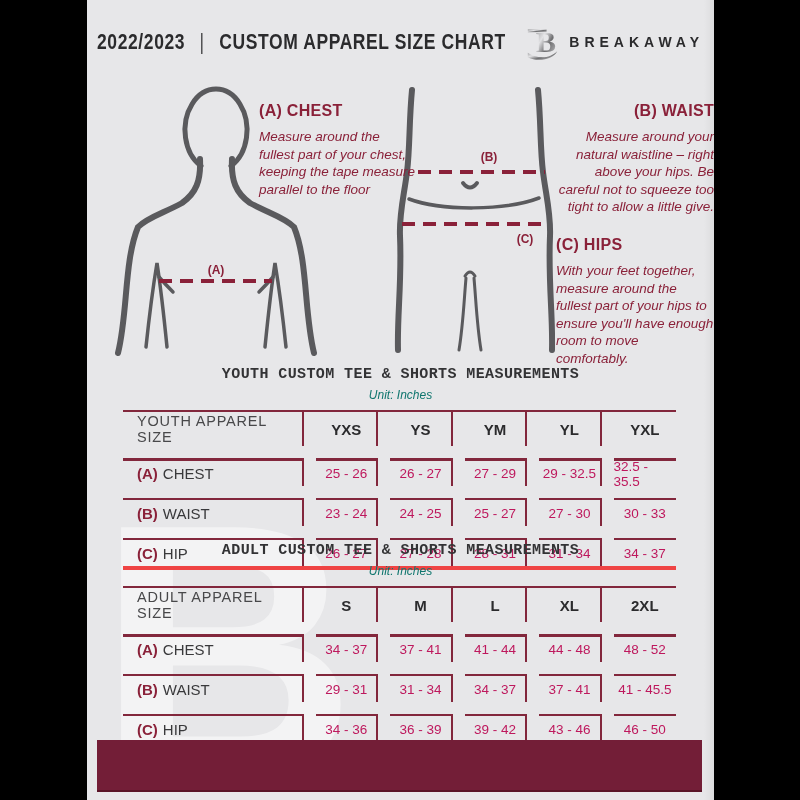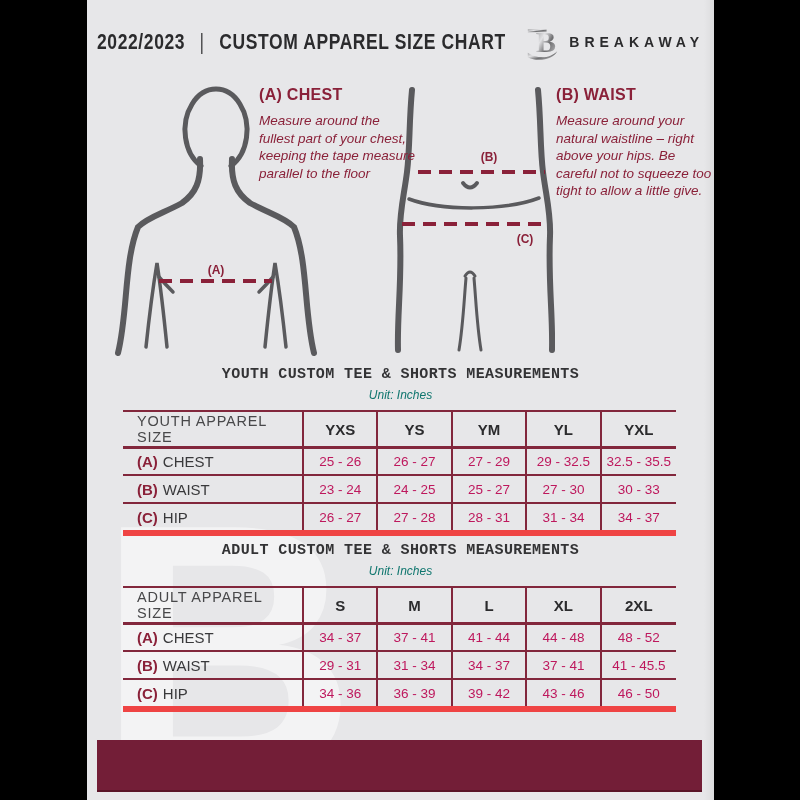--- a/index.html
+++ b/index.html
@@ -19,36 +19,36 @@
   .doc-title{display:inline-block;transform:scaleY(1.22);transform-origin:center;
          font-weight:bold;font-size:17.5px;letter-spacing:.6px;color:#2b2b2d;white-space:nowrap;}
   .doc-title .sep{margin:0 9px;font-weight:400;color:#4a4a4c;}
   .brand{display:flex;align-items:center;gap:9px;}
   .brand-name{font-weight:bold;font-size:14px;letter-spacing:5px;color:#2b2b2d;}
 
   
   .fig{position:absolute;z-index:1;}
   .fig-upper{left:21px;top:80px;}
   .fig-lower{left:306px;top:86px;}
-  .guide-text{position:absolute;width:158px;z-index:1;color:#8a2139;}
+  .guide-text{position:absolute;width:158px;z-index:1;color:#8a2139;margin-top:16px;}
   .guide-text h3{margin:0 0 8px 0;font-size:16px;font-weight:bold;letter-spacing:.3px;}
   .guide-text p{margin:0;font-size:13.5px;font-style:italic;line-height:17.5px;font-weight:400;}
   .gt-chest{left:172px;top:86px;}
-  .gt-waist{left:469px;top:86px;}
+  .gt-waist{left:469px;top:86px;text-align:right;}
   .gt-hips{left:469px;top:220px;}
 
   
   .section-title{position:absolute;left:0;width:100%;text-align:center;font-weight:bold;
          font-size:15px;letter-spacing:.4px;color:#333335;z-index:1;font-family:Liberation Mono, monospace;}
   .unit-line{position:absolute;left:0;width:100%;text-align:center;font-style:italic;
          font-size:12px;color:#0f766e;z-index:1;}
   .size-table{position:absolute;left:36px;width:553px;display:grid;
          grid-template-columns:181px repeat(5,1fr);
-         border-top:2px solid #82273c;border-bottom:6px solid #ef4444;z-index:1;
-         background:transparent;box-sizing:border-box;}
+         border-top:2px solid #82273c;border-bottom:4px solid #ef4444;z-index:1;
+         background:transparent;box-sizing:border-box;gap:12px;}
   .size-table>div{display:flex;align-items:center;justify-content:center;height:28px;
          box-sizing:border-box;border-right:2px solid #82273c;font-size:13.5px;color:#be185d;}
   .size-table>div:nth-child(6n){border-right:none;}
   .size-table>div:nth-child(-n+6){height:34px;}
   .size-table>div:nth-child(n+7){border-top:2px solid #82273c;}
   .size-table>div:nth-child(n+7):nth-child(-n+12){border-top-width:3px;}
   .label-head{justify-content:flex-start !important;padding-left:14px;font-size:14.5px !important;
          letter-spacing:.8px;color:#48484a !important;}
   .col-head{font-weight:bold;font-size:15px !important;color:#2b2b2d !important;}
   .row-label{justify-content:flex-start !important;padding-left:14px;font-size:15px !important;
@@ -127,20 +127,22 @@
 
     <div class="guide-text gt-chest">
       <h3>(A) CHEST</h3>
       <p>Measure around the fullest part of your chest, keeping the tape measure parallel to the floor</p>
     </div>
     <div class="guide-text gt-waist">
       <h3>(B) WAIST</h3>
       <p>Measure around your natural waistline – right above your hips. Be careful not to squeeze too tight to allow a little give.</p>
     </div>
     <div class="guide-text gt-hips">
+      <h3>(C) HIPS</h3>
+      <p>With your feet together, measure around the fullest part of your hips to ensure you'll have enough room to move comfortably.</p>
     </div>
 
     <div class="section-title" style="top:366px;">YOUTH CUSTOM TEE &amp; SHORTS MEASUREMENTS</div>
     <div class="unit-line" style="top:388px;">Unit: Inches</div>
     <div class="size-table t-youth">
       <div class="label-head">YOUTH APPAREL SIZE</div>
       <div class="col-head">YXS</div>
       <div class="col-head">YS</div>
       <div class="col-head">YM</div>
       <div class="col-head">YL</div>

